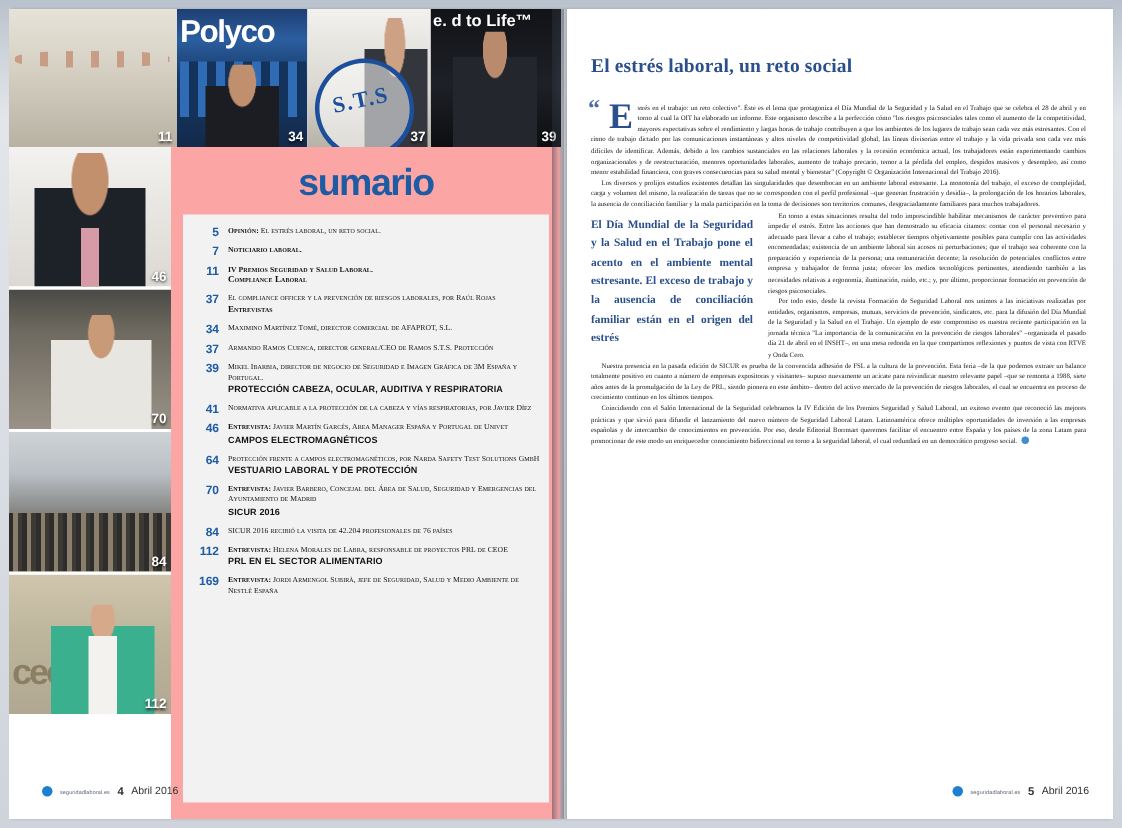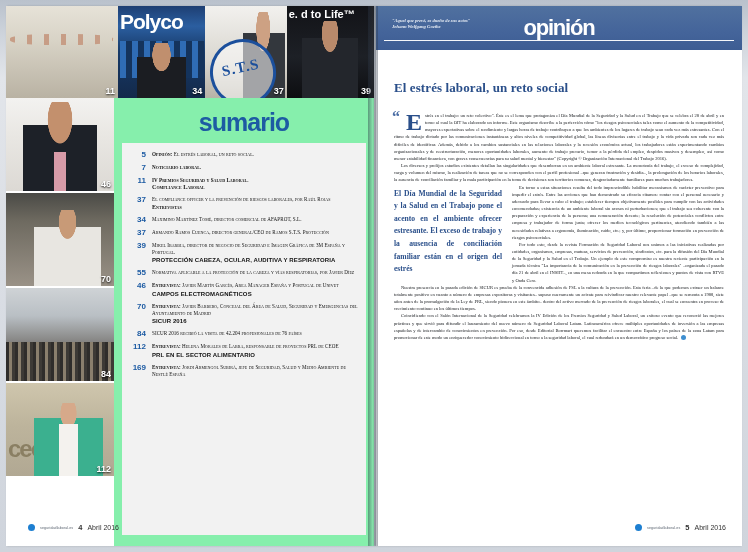--- a/index.html
+++ b/index.html
@@ -92,21 +92,21 @@
   .ph-ceoe{background:linear-gradient(180deg,#cfc6ad 0%,#bdb49c 45%,#b1a893 100%);}
   .ph-ceoe .logo{position:absolute;left:2px;top:4px;color:#8a7f63;font-weight:bold;
     font-family:"Liberation Sans",sans-serif;font-size:24px;letter-spacing:-2px;margin-top:48px;}
   .ph-ceoe .woman{position:absolute;left:26%;top:22%;width:64%;height:78%;
     background:radial-gradient(ellipse at 50% 14%, #d6a98a 0 16%, transparent 17%),
       linear-gradient(180deg,transparent 0 20%, #3bb08f 20% 100%);}
   .ph-ceoe .woman:after{content:"";position:absolute;left:36%;top:28%;width:28%;height:72%;
     background:#f4f2ee;}
 
   
-  .sumario-wrap{position:absolute;left:108px;top:92px;width:260px;height:448px;background:#86efac;}
+  .sumario-wrap{position:absolute;left:108px;top:92px;width:260px;height:448px;background:#fca5a5;}
   .sumario-title{text-align:center;color:#1d5ba3;font-family:"Liberation Sans",sans-serif;
     font-weight:bold;font-size:25px;letter-spacing:-1px;padding-top:10px;padding-bottom:6px;}
   .toc{background:#f2f2f2;margin:0 8px 0 8px;padding:8px 6px 10px 4px;height:392px;
     box-sizing:border-box;}
   .toc-row{display:flex;align-items:flex-start;margin-bottom:4.5px;}
   .toc-num{width:20px;flex:none;text-align:right;color:#1d5ba3;font-weight:bold;
     font-family:"Liberation Sans",sans-serif;font-size:8px;line-height:8.5px;padding-right:6px;}
   .toc-text{flex:1;font-size:5.1px;line-height:7.4px;color:#111;
     font-family:"Liberation Serif",serif;letter-spacing:.05px;}
   .toc-text b{font-weight:bold;}
@@ -244,26 +244,30 @@
           </div>
           <div class="toc-row">
             <div class="toc-num">37</div>
             <div class="toc-text"><span class="sc">Armando Ramos Cuenca, director general/CEO de Ramos S.T.S. Protección</span></div>
           </div>
           <div class="toc-row">
             <div class="toc-num">39</div>
             <div class="toc-text"><span class="sc">Mikel Ibarbia, director de negocio de Seguridad e Imagen Gráfica de 3M España y Portugal.</span><span class="sect">PROTECCIÓN CABEZA, OCULAR, AUDITIVA Y RESPIRATORIA</span></div>
           </div>
           <div class="toc-row">
-            <div class="toc-num">55</div>
+            <div class="toc-num">41</div>
             <div class="toc-text"><span class="sc">Normativa aplicable a la protección de la cabeza y vías respiratorias, por Javier Díez</span></div>
           </div>
           <div class="toc-row">
             <div class="toc-num">46</div>
             <div class="toc-text"><b class="sc">Entrevista:</b> <span class="sc">Javier Martín Garcés, Area Manager España y Portugal de Univet</span><span class="sect">CAMPOS ELECTROMAGNÉTICOS</span></div>
+          </div>
+          <div class="toc-row">
+            <div class="toc-num">64</div>
+            <div class="toc-text"><span class="sc">Protección frente a campos electromagnéticos, por Narda Safety Test Solutions GmbH</span><span class="sect">VESTUARIO LABORAL Y DE PROTECCIÓN</span></div>
           </div>
           <div class="toc-row">
             <div class="toc-num">70</div>
             <div class="toc-text"><b class="sc">Entrevista:</b> <span class="sc">Javier Barbero, Concejal del Área de Salud, Seguridad y Emergencias del Ayuntamiento de Madrid</span><span class="sect">SICUR 2016</span></div>
           </div>
           <div class="toc-row">
             <div class="toc-num">84</div>
             <div class="toc-text"><span class="sc">SICUR 2016 recibió la visita de 42.204 profesionales de 76 países</span></div>
           </div>
           <div class="toc-row">
@@ -281,40 +285,32 @@
       <span class="flogo"></span>
       <span class="flogotext">seguridadlaboral.es</span>
       <span class="fpage">4</span>
       <span class="fdate">Abril 2016</span>
     </div>
   </div>
 
   <div class="gutter"></div>
 
   <div class="page-right">
-    <div class="op-head">
-      <div class="op-quote">
-        <div>"Aquel que prevé, es dueño de sus actos"</div>
-        <div>Johann Wolfgang Goethe</div>
-      </div>
-      <div class="op-word">opinión</div>
-      <div class="op-rule"></div>
-    </div>
 
     <div class="art">
       <div class="art-title">El estrés laboral, un reto social</div>
 
       <div class="bodycol">
         <div class="dropwrap">
           <span class="bigquote">“</span>
           <span class="dropcap">E</span>
           <p style="text-indent:0">strés en el trabajo: un reto colectivo". Éste es el lema que protagoniza el Día Mundial de la Seguridad y la Salud en el Trabajo que se celebra el 28 de abril y en torno al cual la OIT ha elaborado un informe. Este organismo describe a la perfección cómo "los riesgos psicosociales tales como el aumento de la competitividad, mayores expectativas sobre el rendimiento y largas horas de trabajo contribuyen a que los ambientes de los lugares de trabajo sean cada vez más estresantes. Con el ritmo de trabajo dictado por las comunicaciones instantáneas y altos niveles de competitividad global, las líneas divisorias entre el trabajo y la vida privada son cada vez más difíciles de identificar. Además, debido a los cambios sustanciales en las relaciones laborales y la recesión económica actual, los trabajadores están experimentando cambios organizacionales y de reestructuración, menores oportunidades laborales, aumento de trabajo precario, temor a la pérdida del empleo, despidos masivos y desempleo, así como menor estabilidad financiera, con graves consecuencias para su salud mental y bienestar" (Copyright © Organización Internacional del Trabajo 2016).</p>
         </div>
         <p>Los diversos y prolijos estudios existentes detallan las singularidades que desembocan en un ambiente laboral estresante. La monotonía del trabajo, el exceso de complejidad, carga y volumen del mismo, la realización de tareas que no se corresponden con el perfil profesional –que generan frustración y desidia–, la prolongación de los horarios laborales, la ausencia de conciliación familiar y la mala participación en la toma de decisiones son territorios comunes, desgraciadamente familiares para muchos trabajadores.</p>
-        <div class="pull">El Día Mundial de la Seguridad y la Salud en el Trabajo pone el acento en el ambiente ofrecer estresante. El exceso de trabajo y la ausencia de conciliación familiar están en el origen del estrés</div>
+        <div class="pull">El Día Mundial de la Seguridad y la Salud en el Trabajo pone el acento en el ambiente mental estresante. El exceso de trabajo y la ausencia de conciliación familiar están en el origen del estrés</div>
         <p>En torno a estas situaciones resulta del todo imprescindible habilitar mecanismos de carácter preventivo para impedir el estrés. Entre las acciones que han demostrado su eficacia citamos: contar con el personal necesario y adecuado para llevar a cabo el trabajo; establecer tiempos objetivamente posibles para cumplir con las actividades encomendadas; existencia de un ambiente laboral sin acosos ni perturbaciones; que el trabajo sea coherente con la preparación y experiencia de la persona; una remuneración decente; la resolución de potenciales conflictos entre empresa y trabajador de forma justa; ofrecer los medios tecnológicos pertinentes, atendiendo también a las necesidades relativas a ergonomía, iluminación, ruido, etc.; y, por último, proporcionar formación en prevención de riesgos psicosociales.</p>
         <p>Por todo esto, desde la revista Formación de Seguridad Laboral nos unimos a las iniciativas realizadas por entidades, organismos, empresas, mutuas, servicios de prevención, sindicatos, etc. para la difusión del Día Mundial de la Seguridad y la Salud en el Trabajo. Un ejemplo de este compromiso es nuestra reciente participación en la jornada técnica "La importancia de la comunicación en la prevención de riesgos laborales" –organizada el pasado día 21 de abril en el INSHT–, en una mesa redonda en la que compartimos reflexiones y puntos de vista con RTVE y Onda Cero.</p>
         <div class="clearer"></div>
         <p>Nuestra presencia en la pasada edición de SICUR es prueba de la convencida adhesión de FSL a la cultura de la prevención. Esta feria –de la que podemos extraer un balance totalmente positivo en cuanto a número de empresas expositoras y visitantes– supuso nuevamente un acicate para reivindicar nuestro relevante papel –que se remonta a 1988, siete años antes de la promulgación de la Ley de PRL, siendo pionera en este ámbito– dentro del activo mercado de la prevención de riesgos laborales, el cual se encuentra en proceso de crecimiento continuo en los últimos tiempos.</p>
         <p><span>Coincidiendo con el Salón Internacional de la Seguridad celebramos la IV Edición de los Premios Seguridad y Salud Laboral, un exitoso evento que reconoció las mejores prácticas y que sirvió para difundir el lanzamiento del nuevo número de Seguridad Laboral Latam. Latinoamérica ofrece múltiples oportunidades de inversión a las empresas españolas y de intercambio de conocimientos en prevención. Por eso, desde Editorial Borrmart queremos facilitar el encuentro entre España y los países de la zona Latam para promocionar de este modo un enriquecedor conocimiento bidireccional en torno a la seguridad laboral, el cual redundará en un democrático progreso social.</span><span class="endmark"></span></p>
       </div>
     </div>
 
     <div class="footer-r">
       <span class="flogo"></span>

